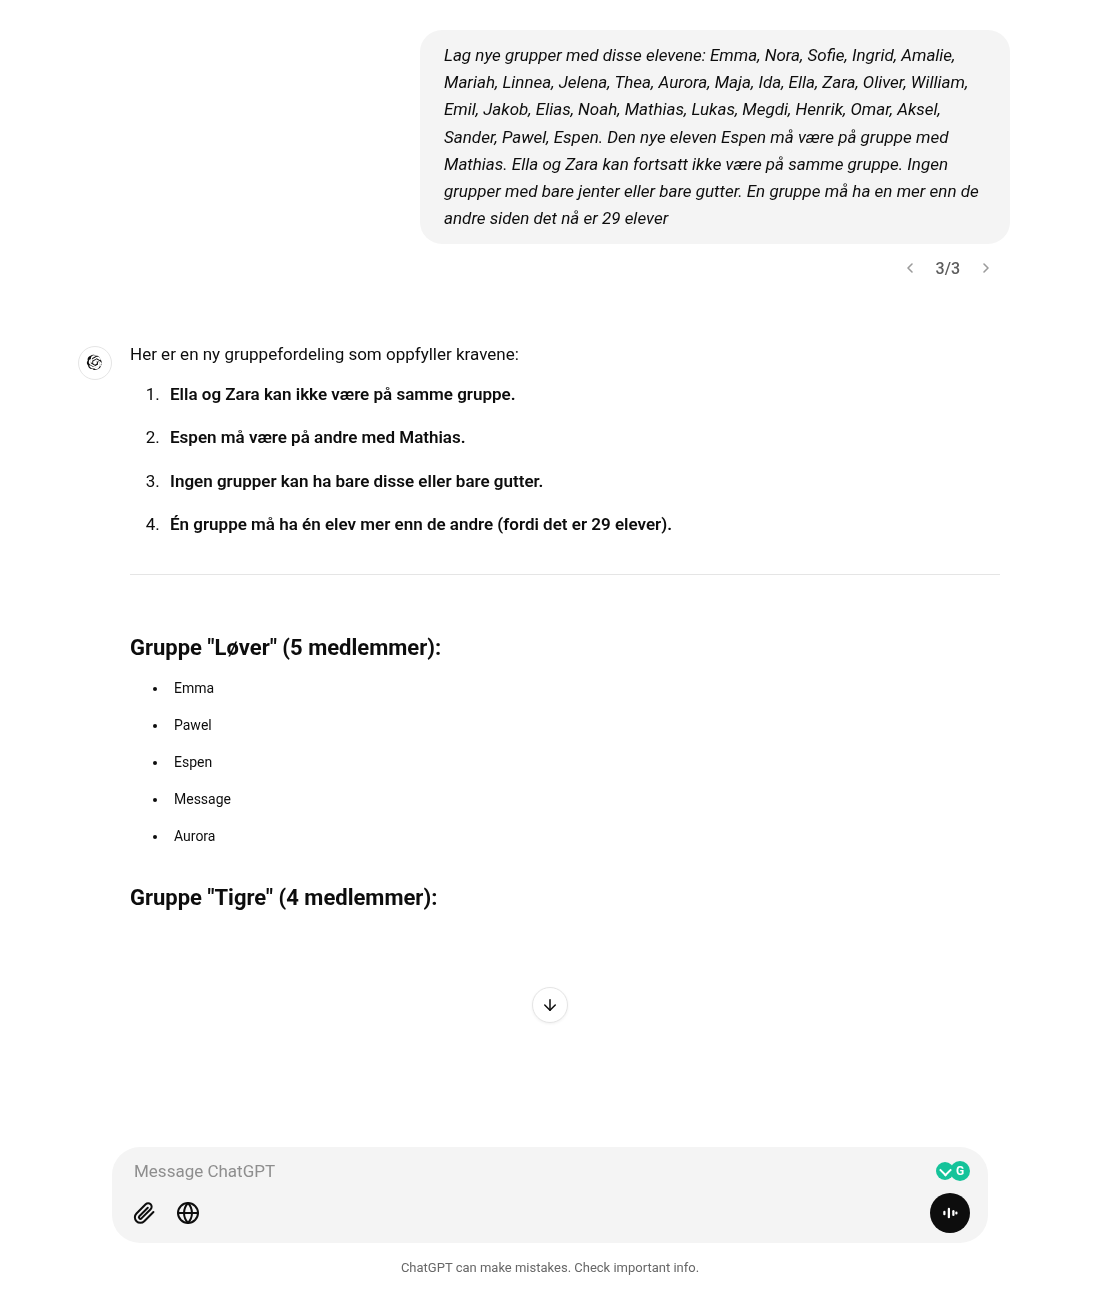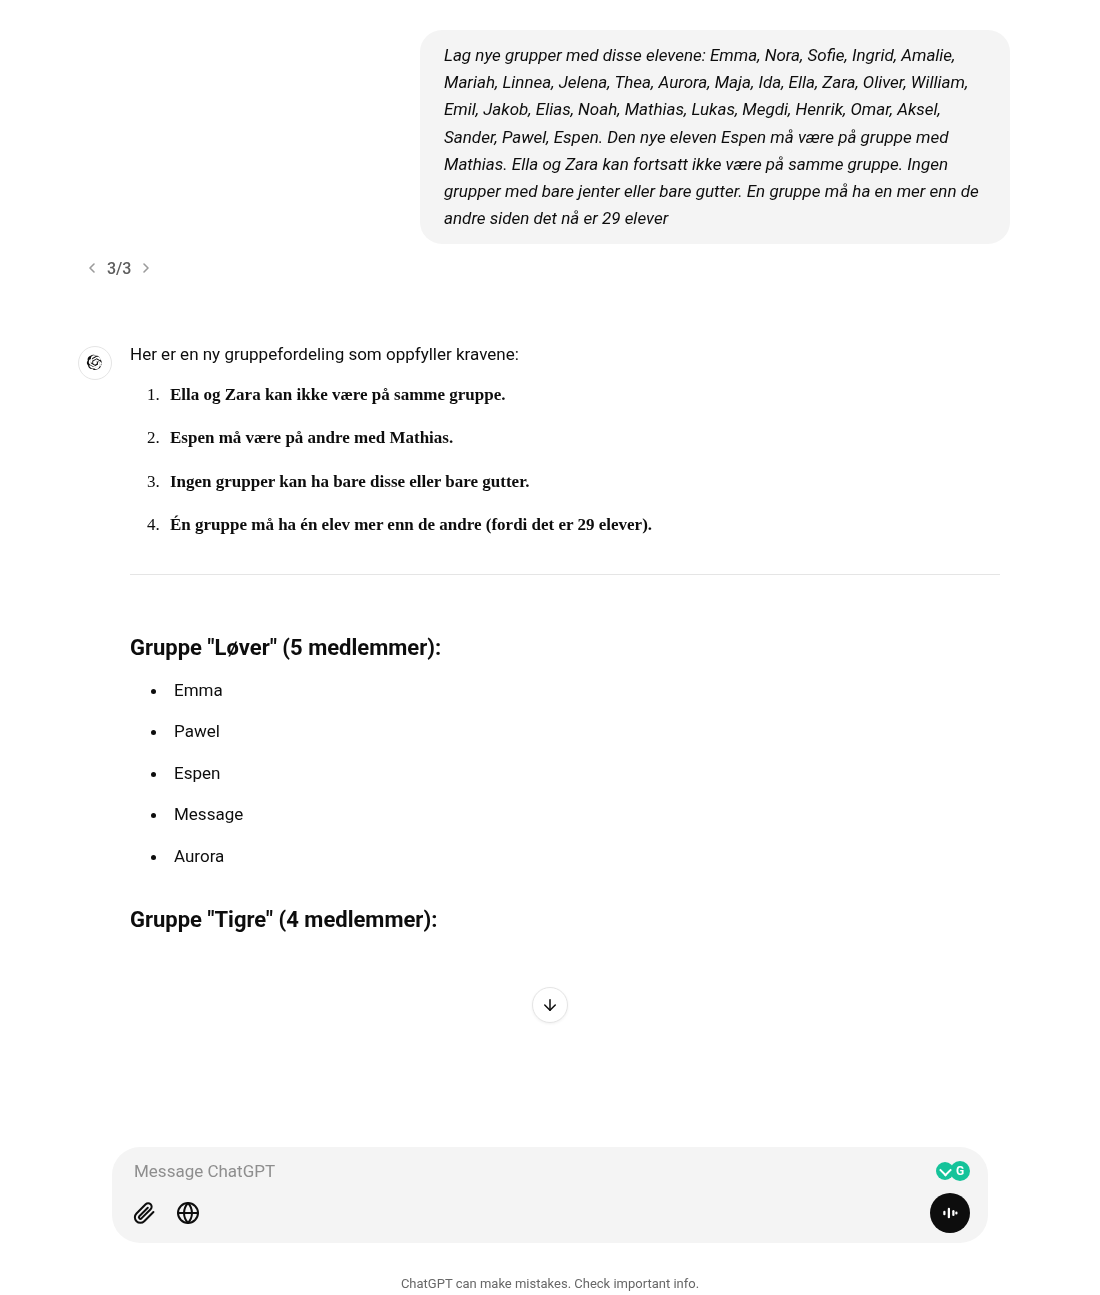--- a/index.html
+++ b/index.html
@@ -28,23 +28,23 @@
       background: #f4f4f4;
       border-radius: 22px;
       padding: 12px 24px;
       max-width: 590px;
       font-size: 17px;
       line-height: 1.6;
       color: #0d0d0d;
     }
     .pagination {
       display: flex;
-      justify-content: flex-start;
-      align-items: center;
-      gap: 1px;
+      justify-content: flex-end;
+      align-items: center;
+      gap: 12px;
       color: #5d5d5d;
       font-size: 16px;
       margin-bottom: 60px;
       padding-right: 10px;
       margin-top: 8px;
     }
     .pagination svg { stroke: #9b9b9b; }
     .pagination-text { font-weight: 500; color: #5d5d5d; }
     .assistant-row {
       display: flex;
@@ -66,21 +66,20 @@
     .assistant-content {
       flex: 1;
       font-size: 17px;
       line-height: 1.5;
       padding-right: 10px;
     }
     .intro-text { margin-bottom: 14px; }
     ol.rules {
       padding-left: 34px;
       margin-bottom: 22px;
-      font-family: Liberation Serif, serif;
     }
     ol.rules li {
       margin-bottom: 18px;
       font-weight: 600;
       padding-left: 6px;
     }
     ol.rules li::marker {
       font-weight: 400;
     }
     hr.divider {
@@ -93,21 +92,21 @@
       font-weight: 700;
       margin-bottom: 14px;
     }
     ul.members {
       padding-left: 38px;
       margin-bottom: 34px;
     }
     ul.members li {
       margin-bottom: 16px;
       padding-left: 6px;
-      font-size: 17px;
+      font-size: 14px;
     }
     .scroll-down-btn {
       position: absolute;
       left: 50%;
       transform: translateX(-50%);
       bottom: 272px;
       width: 36px;
       height: 36px;
       border-radius: 50%;
       background: #fff;
@@ -172,21 +171,21 @@
       width: 28px; height: 28px;
       display:flex; align-items:center; justify-content:center;
     }
     .voice-btn {
       width: 40px; height: 40px; border-radius: 50%;
       background: #0d0d0d;
       display:flex; align-items:center; justify-content:center;
     }
     .footer-note {
       position: absolute;
-      bottom: 4px;
+      bottom: 20px;
       width: 100%;
       text-align: center;
       font-size: 13px;
       color: #676767;
     }
   </style>
 </head>
 <body>
 
 <div class="chat-container">

